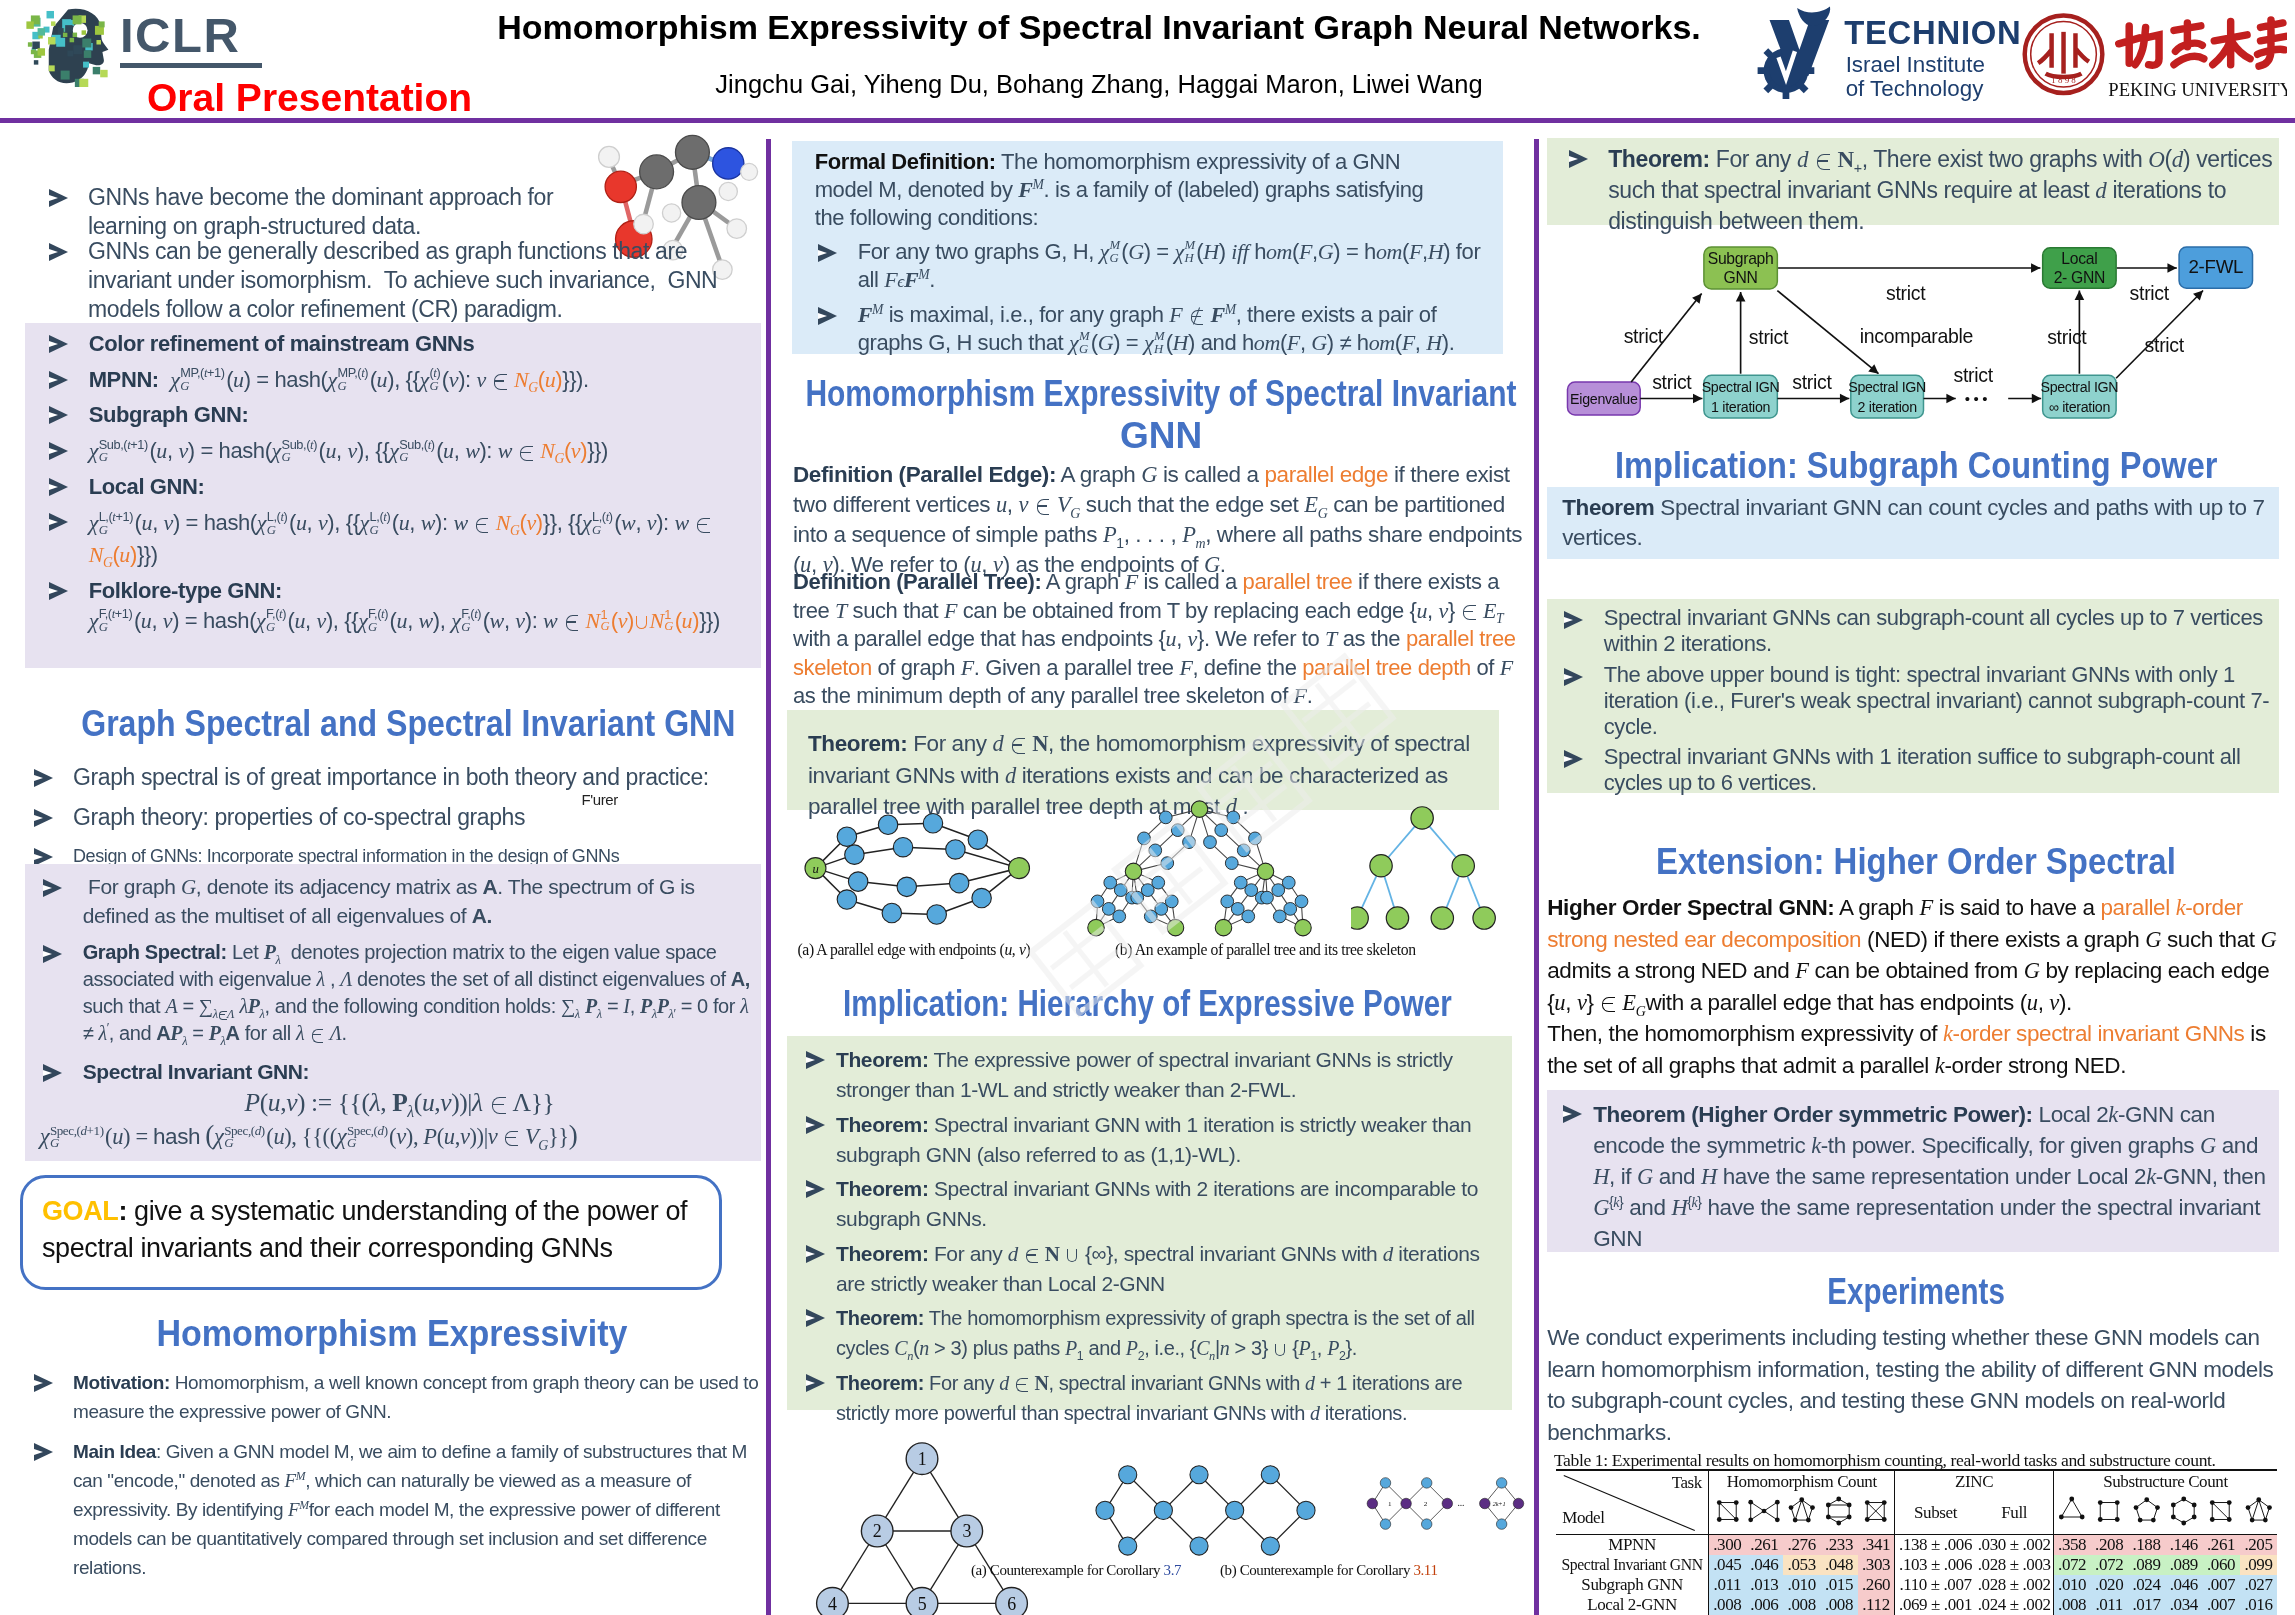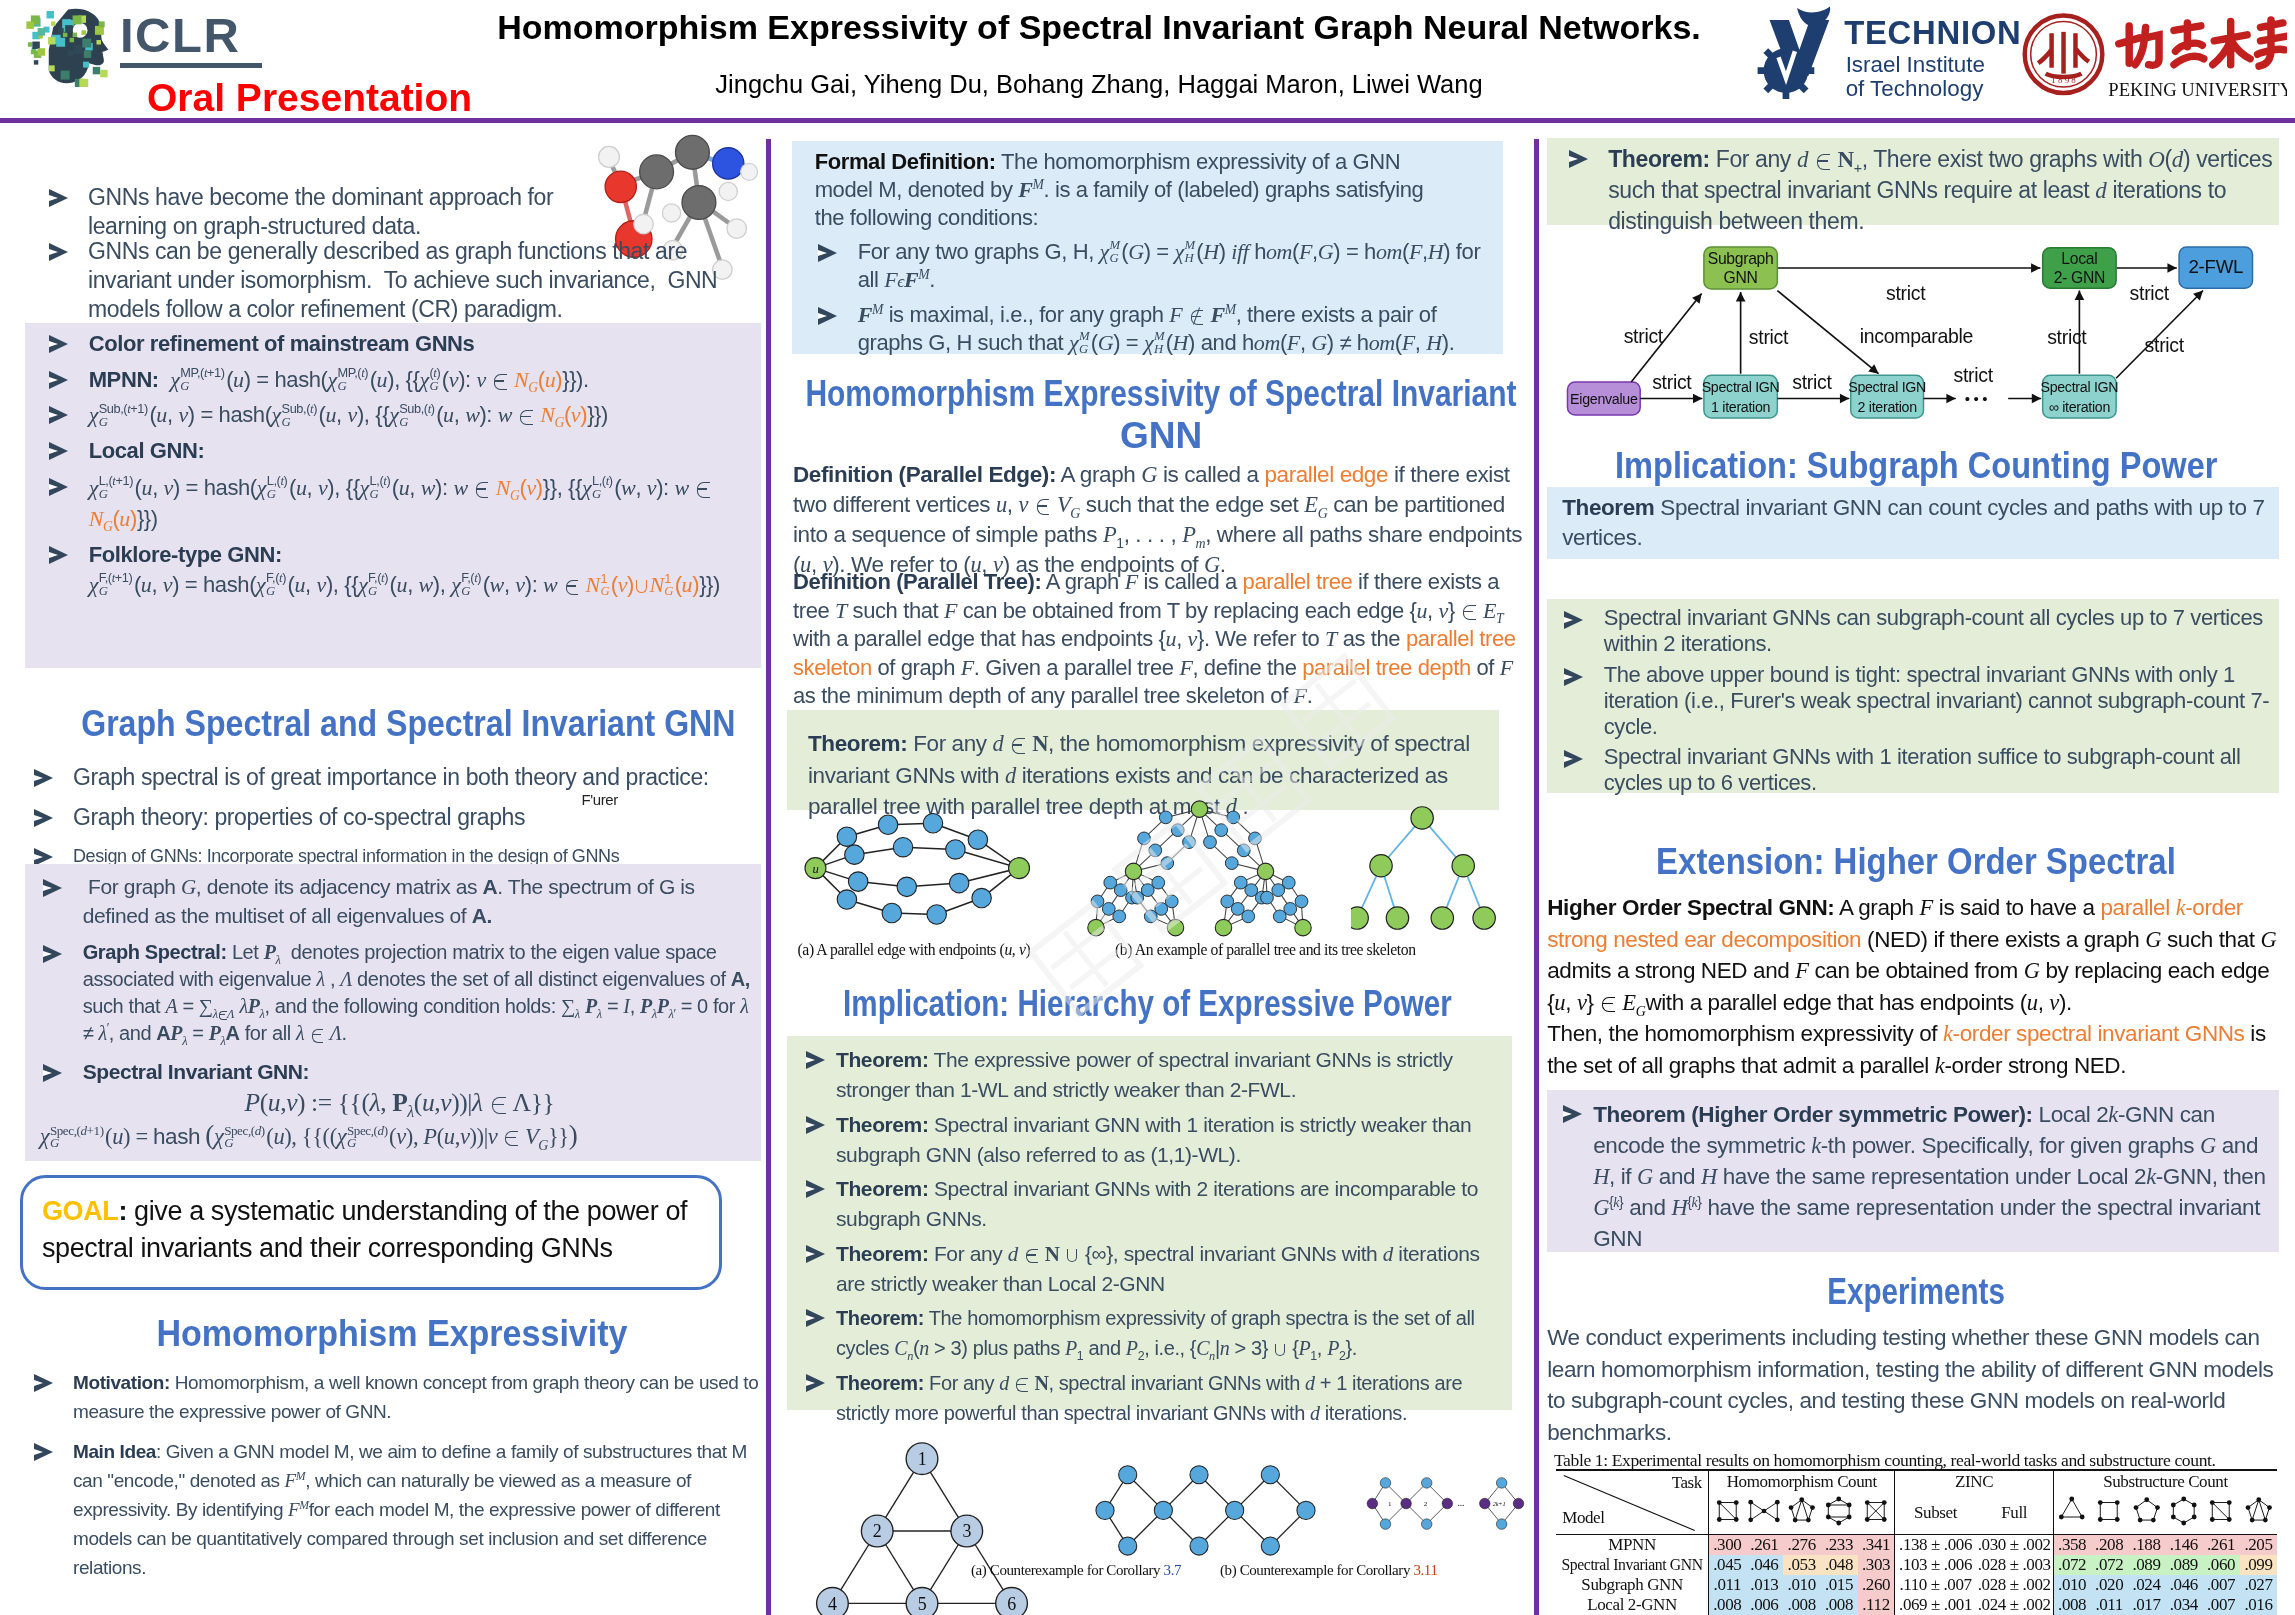--- a/index.html
+++ b/index.html
@@ -184,20 +184,21 @@
     <div class="li" style="margin-top:6.7px"><b style="color:#2A3D52">MPNN:</b>&nbsp; <i class="it">χ</i><span class="ss">
             <span class="u">MP,(<i class="it">t</i>+1)</span>
             <span class="d"><i class="it">G</i></span>
           </span>(<i class="it">u</i>) = hash(<i class="it">χ</i><span class="ss">
             <span class="u">MP,(<i class="it">t</i>)</span>
             <span class="d"><i class="it">G</i></span>
           </span>(<i class="it">u</i>), {{<i class="it">χ</i><span class="ss">
             <span class="u">(<i class="it">t</i>)</span>
             <span class="d"><i class="it">G</i></span>
           </span>(<i class="it">v</i>): <i class="it">v</i> <span class="in"></span> <span class="o"><i class="it">N<sub>G</sub></i>(<i class="it">u</i>)</span>}}).</div>
+    <div class="li" style="margin-top:6.7px;font-weight:bold;color:#2A3D52">Subgraph GNN:</div>
     <div class="li" style="margin-top:6.7px"><i class="it">χ</i><span class="ss">
             <span class="u">Sub,(<i class="it">t</i>+1)</span>
             <span class="d"><i class="it">G</i></span>
           </span>(<i class="it">u</i>, <i class="it">v</i>) = hash(<i class="it">χ</i><span class="ss">
             <span class="u">Sub,(<i class="it">t</i>)</span>
             <span class="d"><i class="it">G</i></span>
           </span>(<i class="it">u</i>, <i class="it">v</i>), {{<i class="it">χ</i><span class="ss">
             <span class="u">Sub,(<i class="it">t</i>)</span>
             <span class="d"><i class="it">G</i></span>
           </span>(<i class="it">u</i>, <i class="it">w</i>): <i class="it">w</i> <span class="in"></span> <span class="o"><i class="it">N<sub>G</sub></i>(<i class="it">v</i>)</span>}})</div>

